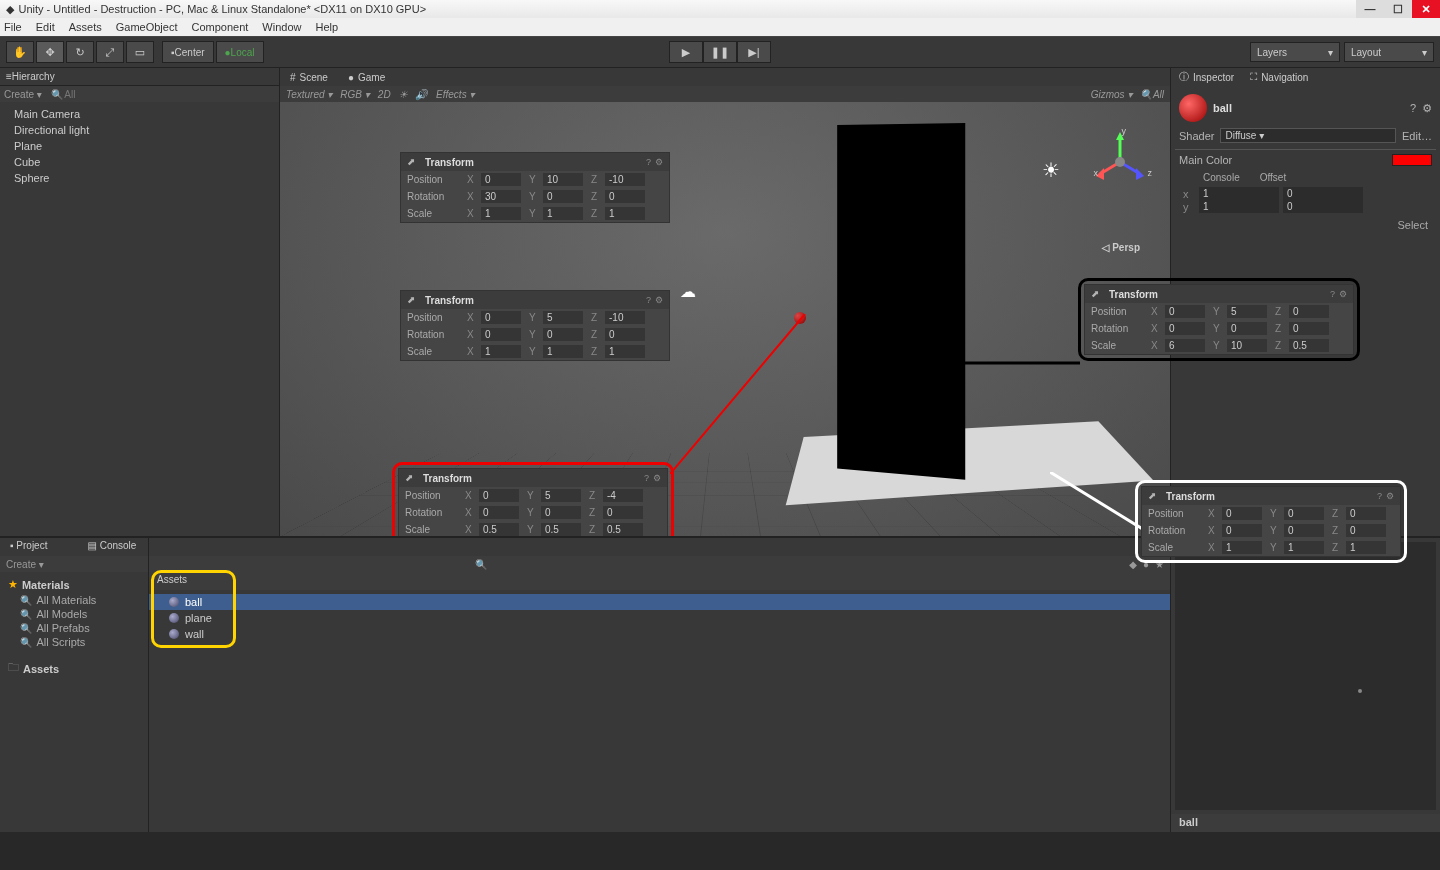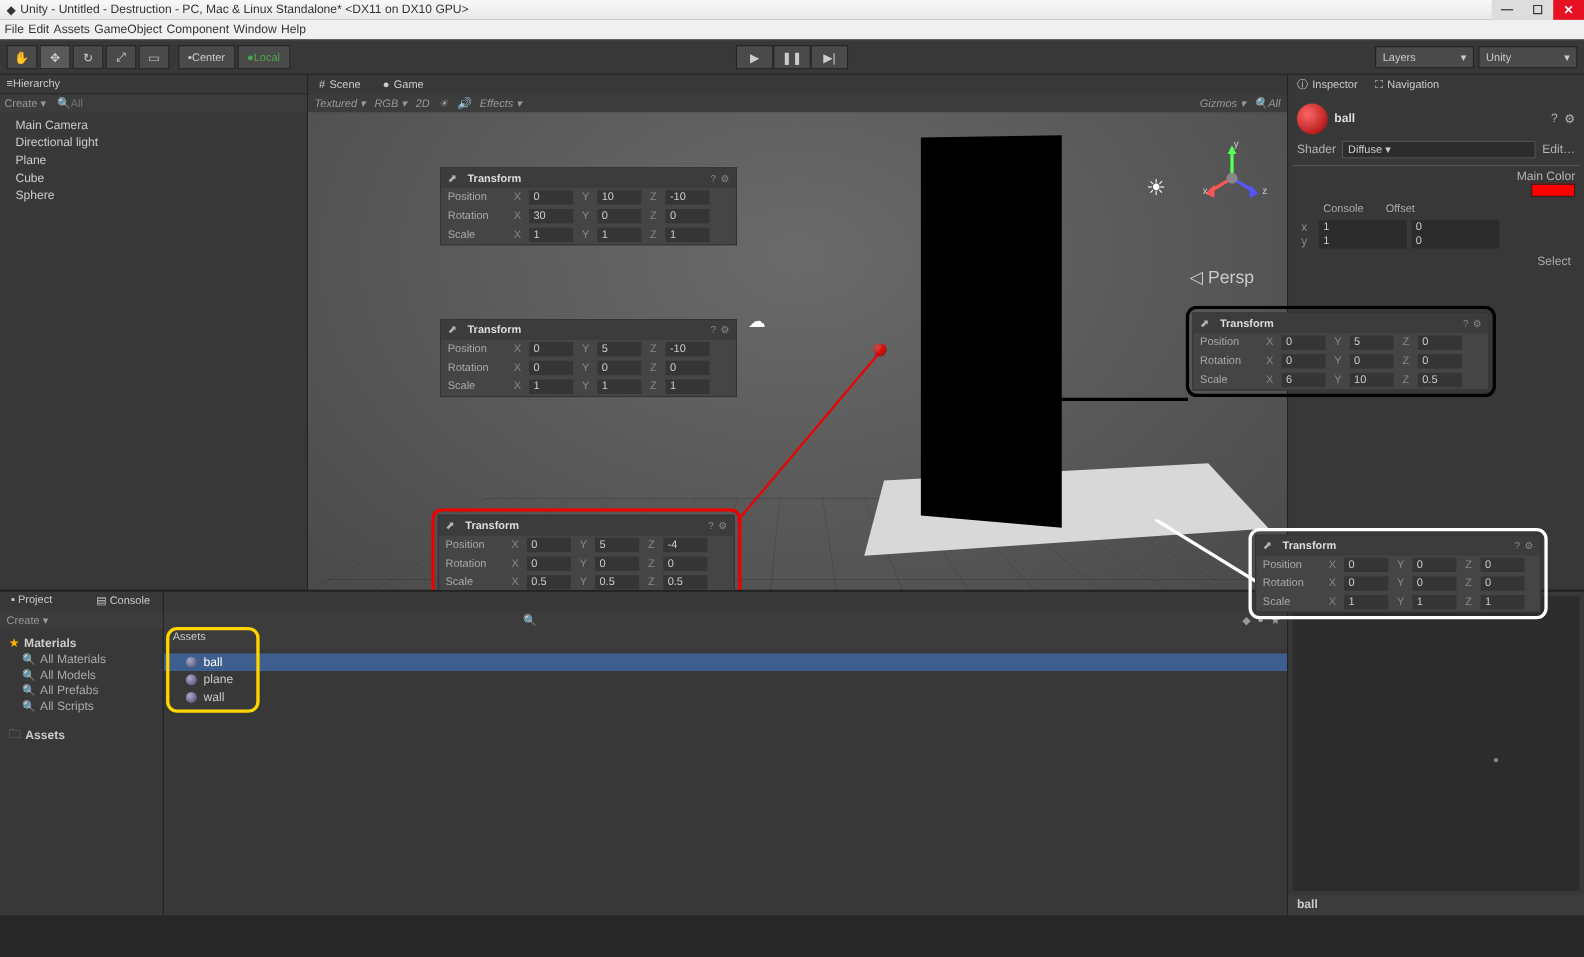--- a/index.html
+++ b/index.html
@@ -7,21 +7,21 @@
 
 
 .title-bar { background: linear-gradient(#f8f8f8, #e8e8e8); height: 18px; display: flex; align-items: center; padding-left: 6px; color: #333; position: relative; }
 .title-bar .controls { position: absolute; right: 0; top: 0; display: flex; }
 .title-bar .ctrl { width: 28px; height: 18px; display: flex; align-items: center; justify-content: center; font-weight: bold; }
 .title-bar .min { background: #ddd; }
 .title-bar .max { background: #ddd; }
 .title-bar .close { background: #e81123; color: white; }
 
 
-.menu-bar { background: #f0f0f0; height: 18px; display: flex; align-items: center; padding-left: 4px; color: #333; gap: 4px; }
+.menu-bar { background: #f0f0f0; height: 18px; display: flex; align-items: center; padding-left: 4px; color: #333; gap: 14px; }
 .menu-bar span { cursor: pointer; }
 
 
 .toolbar { background: #383838; height: 32px; border-top: 1px solid #444; border-bottom: 1px solid #222; display: flex; align-items: center; padding: 0 6px; }
 .tool-group { display: flex; gap: 2px; margin-right: 8px; }
 .tool-btn { background: #4a4a4a; border: 1px solid #222; width: 28px; height: 22px; display: flex; align-items: center; justify-content: center; color: #ccc; cursor: pointer; }
 .tool-btn.wide { width: auto; padding: 0 8px; font-size: 10px; }
 .tool-btn.green { color: #4da64d; }
 .tool-btn.active { background: #5a5a5a; }
 .toolbar-center { position: absolute; left: 50%; transform: translateX(-50%); display: flex; gap: 0; }
@@ -55,21 +55,21 @@
   background-image: repeating-linear-gradient(to right, rgba(0,0,0,0.15) 0, rgba(0,0,0,0.15) 1px, transparent 1px, transparent 60px),
                     repeating-linear-gradient(to bottom, rgba(0,0,0,0.15) 0, rgba(0,0,0,0.15) 1px, transparent 1px, transparent 40px);
   transform: perspective(400px) rotateX(60deg); transform-origin: bottom; }
 .plane-obj { position: absolute; left: 520px; top: 280px; width: 330px; height: 150px; background: #d8d8d8; transform: perspective(600px) rotateX(65deg) rotateZ(-8deg); }
 .cube-obj { position: absolute; left: 555px; top: 22px; width: 130px; height: 350px; background: #000; transform: perspective(600px) rotateY(-10deg) skewY(2deg); }
 .sphere-obj { position: absolute; left: 514px; top: 210px; width: 12px; height: 12px; background: radial-gradient(circle at 30% 30%, #d44, #800); border-radius: 50%; }
 .cloud-icon { position: absolute; left: 400px; top: 180px; color: white; font-size: 16px; }
 .sun-icon { position: absolute; right: 110px; top: 56px; color: #fff; font-size: 20px; }
 .gizmo { position: absolute; right: 20px; top: 30px; width: 60px; height: 60px; }
 .gizmo-label { position: absolute; font-size: 9px; color: #ccc; }
-.persp-label { position: absolute; right: 30px; top: 140px; font-size: 16px; color: #ccc; }
+.persp-label { position: absolute; right: 30px; top: 140px; font-size: 10px; color: #ccc; font-weight: bold; }
 
 
 .transform-panel { position: absolute; background: #454545; border: 1px solid #333; width: 270px; font-size: 10px; }
 .transform-header { display: flex; align-items: center; padding: 3px 6px; background: #3c3c3c; }
 .transform-header .icon { width: 12px; height: 12px; margin-right: 6px; }
 .transform-header .title { color: #ddd; font-weight: bold; flex: 1; }
 .transform-header .small-icons { color: #888; font-size: 9px; display: flex; gap: 4px; }
 .transform-row { display: flex; padding: 2px 6px; align-items: center; }
 .transform-row .label { width: 60px; color: #aaa; }
 .transform-row .field { display: flex; align-items: center; width: 62px; }
@@ -83,21 +83,21 @@
 
 .inspector { width: 270px; background: #383838; border-left: 1px solid #222; display: flex; flex-direction: column; }
 .inspector-tabs { display: flex; height: 18px; }
 .inspector-tab { padding: 2px 8px; font-size: 10px; color: #ccc; display: flex; align-items: center; gap: 4px; }
 .inspector-body { padding: 4px; }
 .material-preview { display: flex; align-items: center; gap: 6px; padding: 4px; }
 .material-sphere { width: 28px; height: 28px; background: radial-gradient(circle at 35% 35%, #f66, #900); border-radius: 50%; }
 .material-name { color: #ddd; font-weight: bold; }
 .shader-row { display: flex; align-items: center; padding: 2px 4px; gap: 6px; }
 .shader-row select, .shader-dropdown { background: #2c2c2c; border: 1px solid #555; color: #ccc; flex: 1; padding: 1px 4px; font-size: 10px; }
-.main-color-row { display: flex; align-items: flex-end; padding: 4px; justify-content: space-between; border-top: 1px solid #555; margin-top: 4px; flex-direction: column; }
+.main-color-row { display: flex; align-items: center; padding: 4px; justify-content: space-between; border-top: 1px solid #555; margin-top: 4px; }
 .color-swatch { width: 40px; height: 12px; background: #f00; border: 1px solid #222; }
 .tex-row { padding: 2px 8px; color: #aaa; }
 .tiling-row { display: flex; padding: 2px 8px; gap: 20px; color: #aaa; font-size: 10px; }
 .tiling-grid { padding: 2px 8px; }
 .tiling-grid-row { display: flex; gap: 4px; align-items: center; }
 .tiling-grid-row span { width: 12px; color: #888; }
 .tiling-grid-row input { background: #2c2c2c; border: none; color: #ccc; width: 80px; padding: 1px 4px; font-size: 10px; }
 
 
 .bottom { display: flex; height: 296px; border-top: 2px solid #222; }
@@ -170,21 +170,21 @@
     <div class="tool-btn">▶</div>
     <div class="tool-btn">❚❚</div>
     <div class="tool-btn">▶|</div>
   </div>
   <div class="toolbar-right">
     <div class="dropdown">
         <span>Layers</span>
         <span>▾</span>
       </div>
     <div class="dropdown">
-        <span>Unity</span>
+        <span>Layout</span>
         <span>▾</span>
       </div>
   </div>
 </div>
 
 <div class="main">
 
   <div class="hierarchy">
     <div class="panel-tab">≡ <span>Hierarchy</span></div>
     <div class="panel-toolbar">

